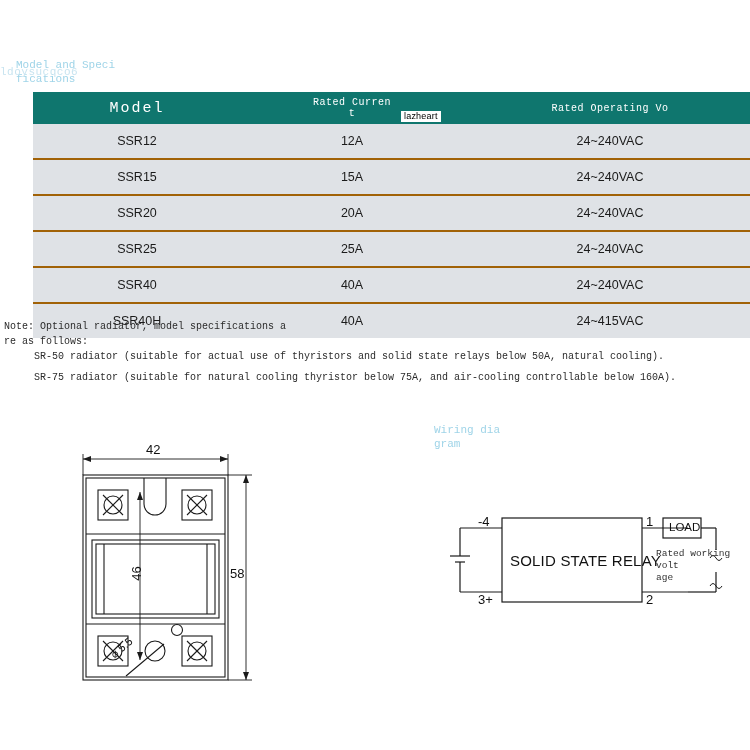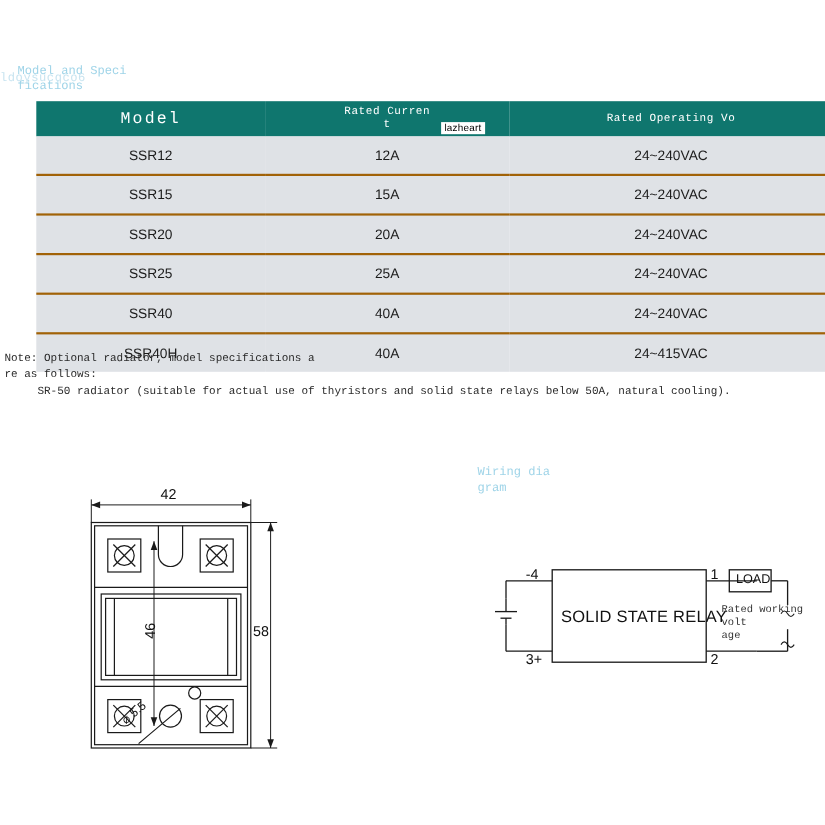--- a/index.html
+++ b/index.html
@@ -235,20 +235,21 @@
     </tbody>
   </table>
 
   <div class="brand-badge">lazheart</div>
 
   <div class="notes">
     <div class="note-line">Note: Optional radiator, model specifications a</div>
     <div class="note-line">re as follows:</div>
     <div class="note-line indent">SR-50 radiator (suitable for actual use of thyristors and solid state relays below 50A, natural cooling).</div>
     <div class="gap"></div>
+    <div class="note-line indent">SR-75 radiator (suitable for natural cooling thyristor below 75A, and air-cooling controllable below 160A).</div>
   </div>
 
   <div class="sec-title" id="wiring-title" style="white-space: pre-line;">Wiring dia
 gram</div>
 
   <div class="drawing" id="installation-drawing">
     <svg width="260" height="250" viewBox="0 0 260 250">
       <g stroke="#1a1a1a" fill="none" stroke-width="1.1">
 
         <rect x="23" y="27" width="145" height="205"></rect>

